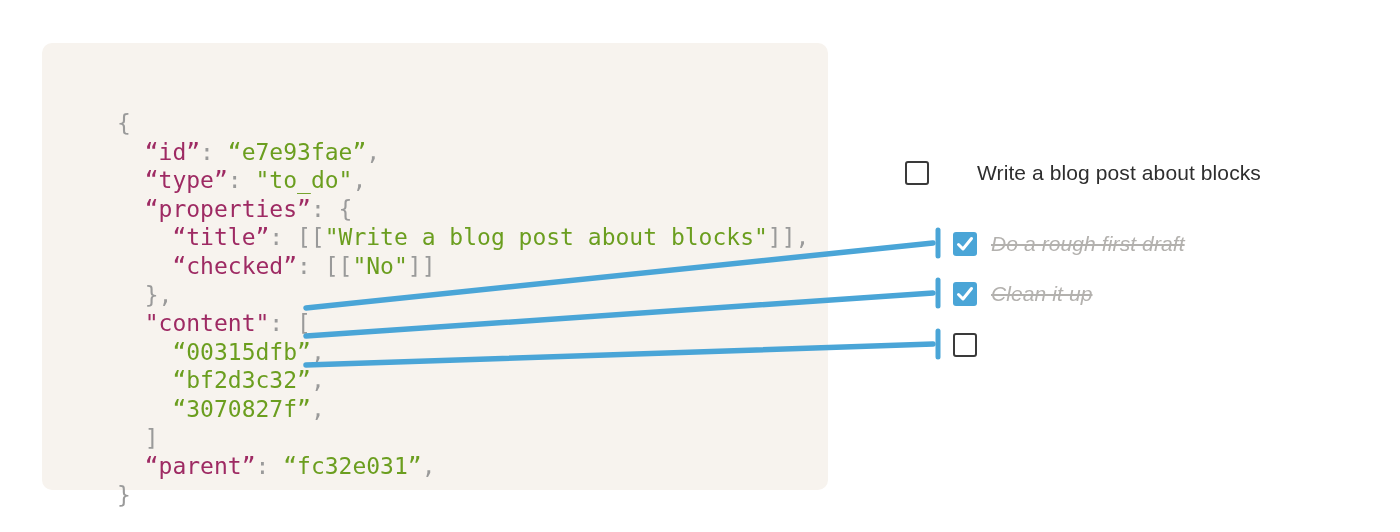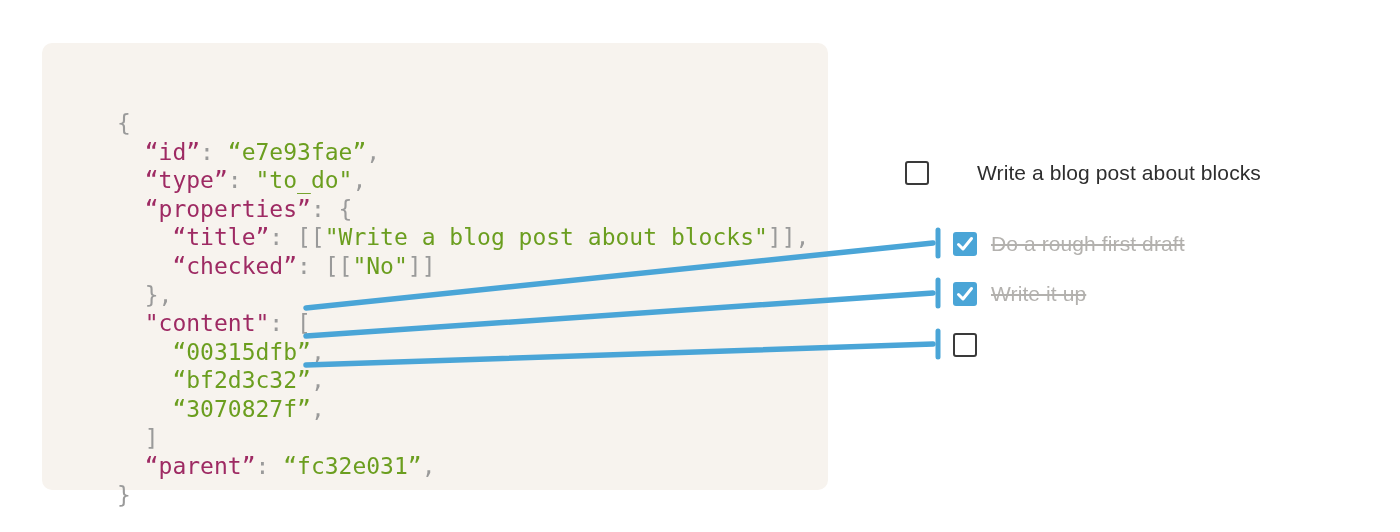--- a/index.html
+++ b/index.html
@@ -49,21 +49,21 @@
   .conn.cap { stroke-width: 5; }
   
   .todo-row {
     position: absolute;
     left: 905px;
     display: flex;
     align-items: center;
     gap: 14px;
     height: 25px;
   }
-  .todo-row.indent { left: 953px; }
+  .todo-row.indent { left: 953px; font-style: italic; }
   .checkbox {
     width: 24px; height: 24px;
     flex: 0 0 24px;
     display: inline-block;
   }
   .checkbox.unchecked {
     border: 2.5px solid var(--checkbox-unchecked-border, #3a3a3a);
     border-radius: 3px;
     background: #ffffff;
   }
@@ -114,20 +114,20 @@
           </svg>
         </span>
         <span class="todo-label done">Do a rough first draft</span>
       </div>
       <div class="todo-row indent" style="top: 281px;">
         <span class="checkbox checked">
           <svg viewBox="0 0 24 24">
             <polyline points="5.5,12.5 10,17 18.5,6.5" fill="none" stroke="#ffffff" stroke-width="3" stroke-linecap="round" stroke-linejoin="round"></polyline>
           </svg>
         </span>
-        <span class="todo-label done">Write it up</span>
+        <span class="todo-label done">Clean it up</span>
       </div>
       <div class="todo-row indent" style="top: 332px;">
         <span class="checkbox unchecked"></span>
       </div>
     </div>
 
 </div>
 
 </body></html>

